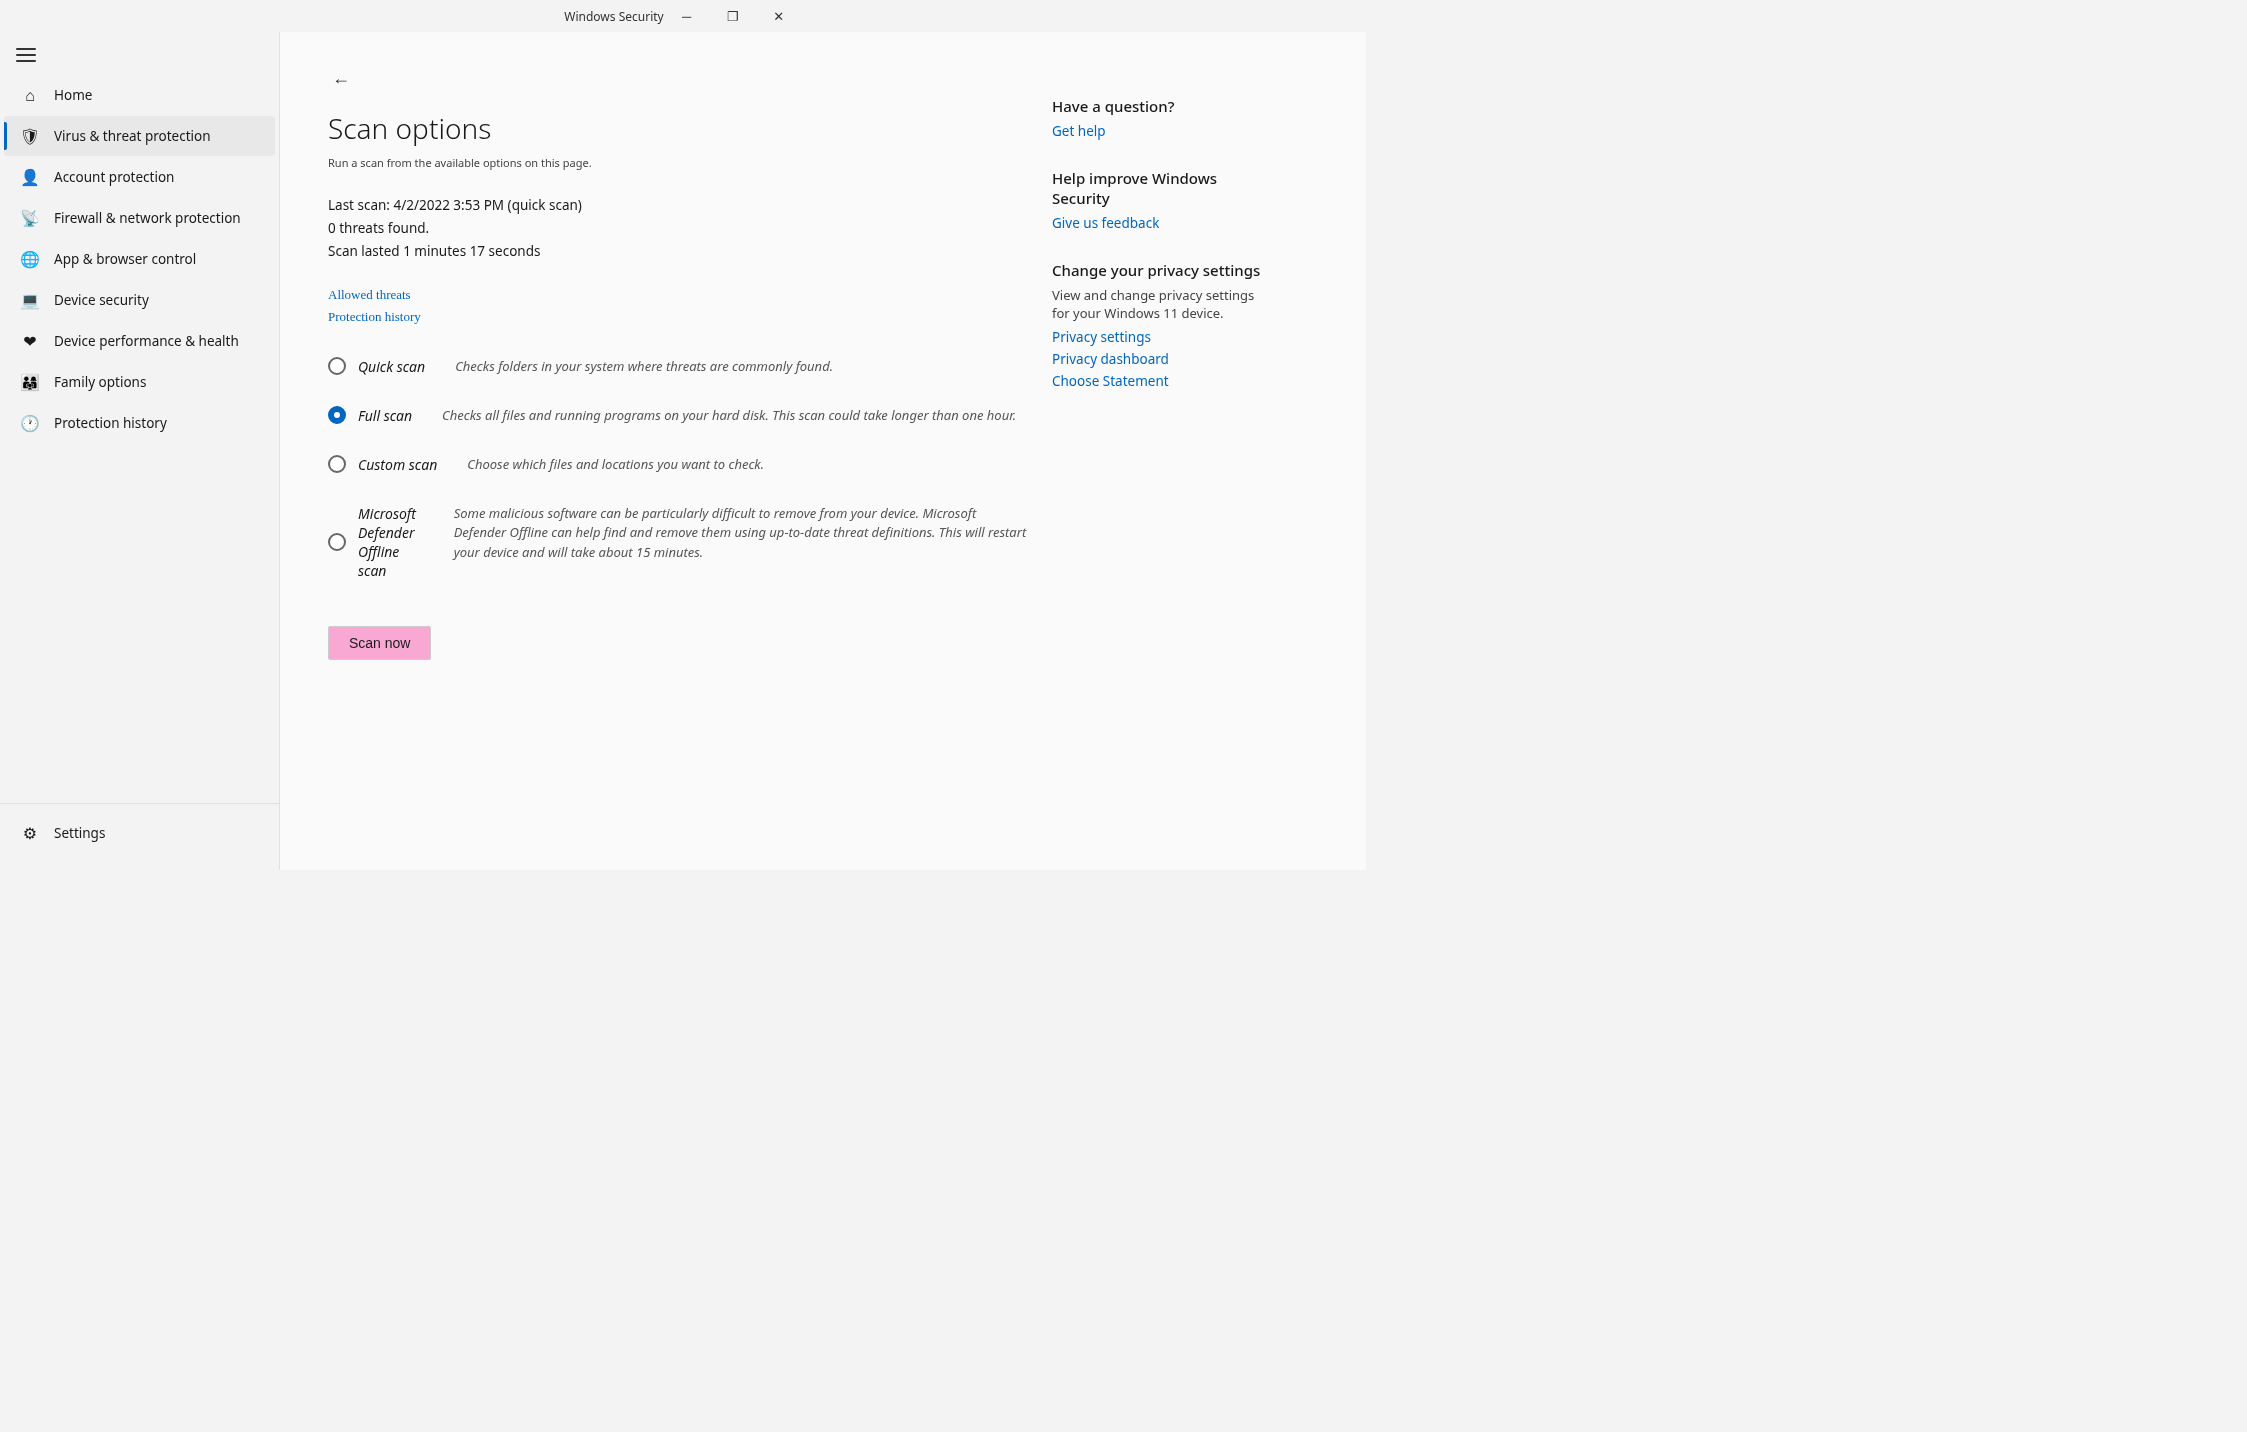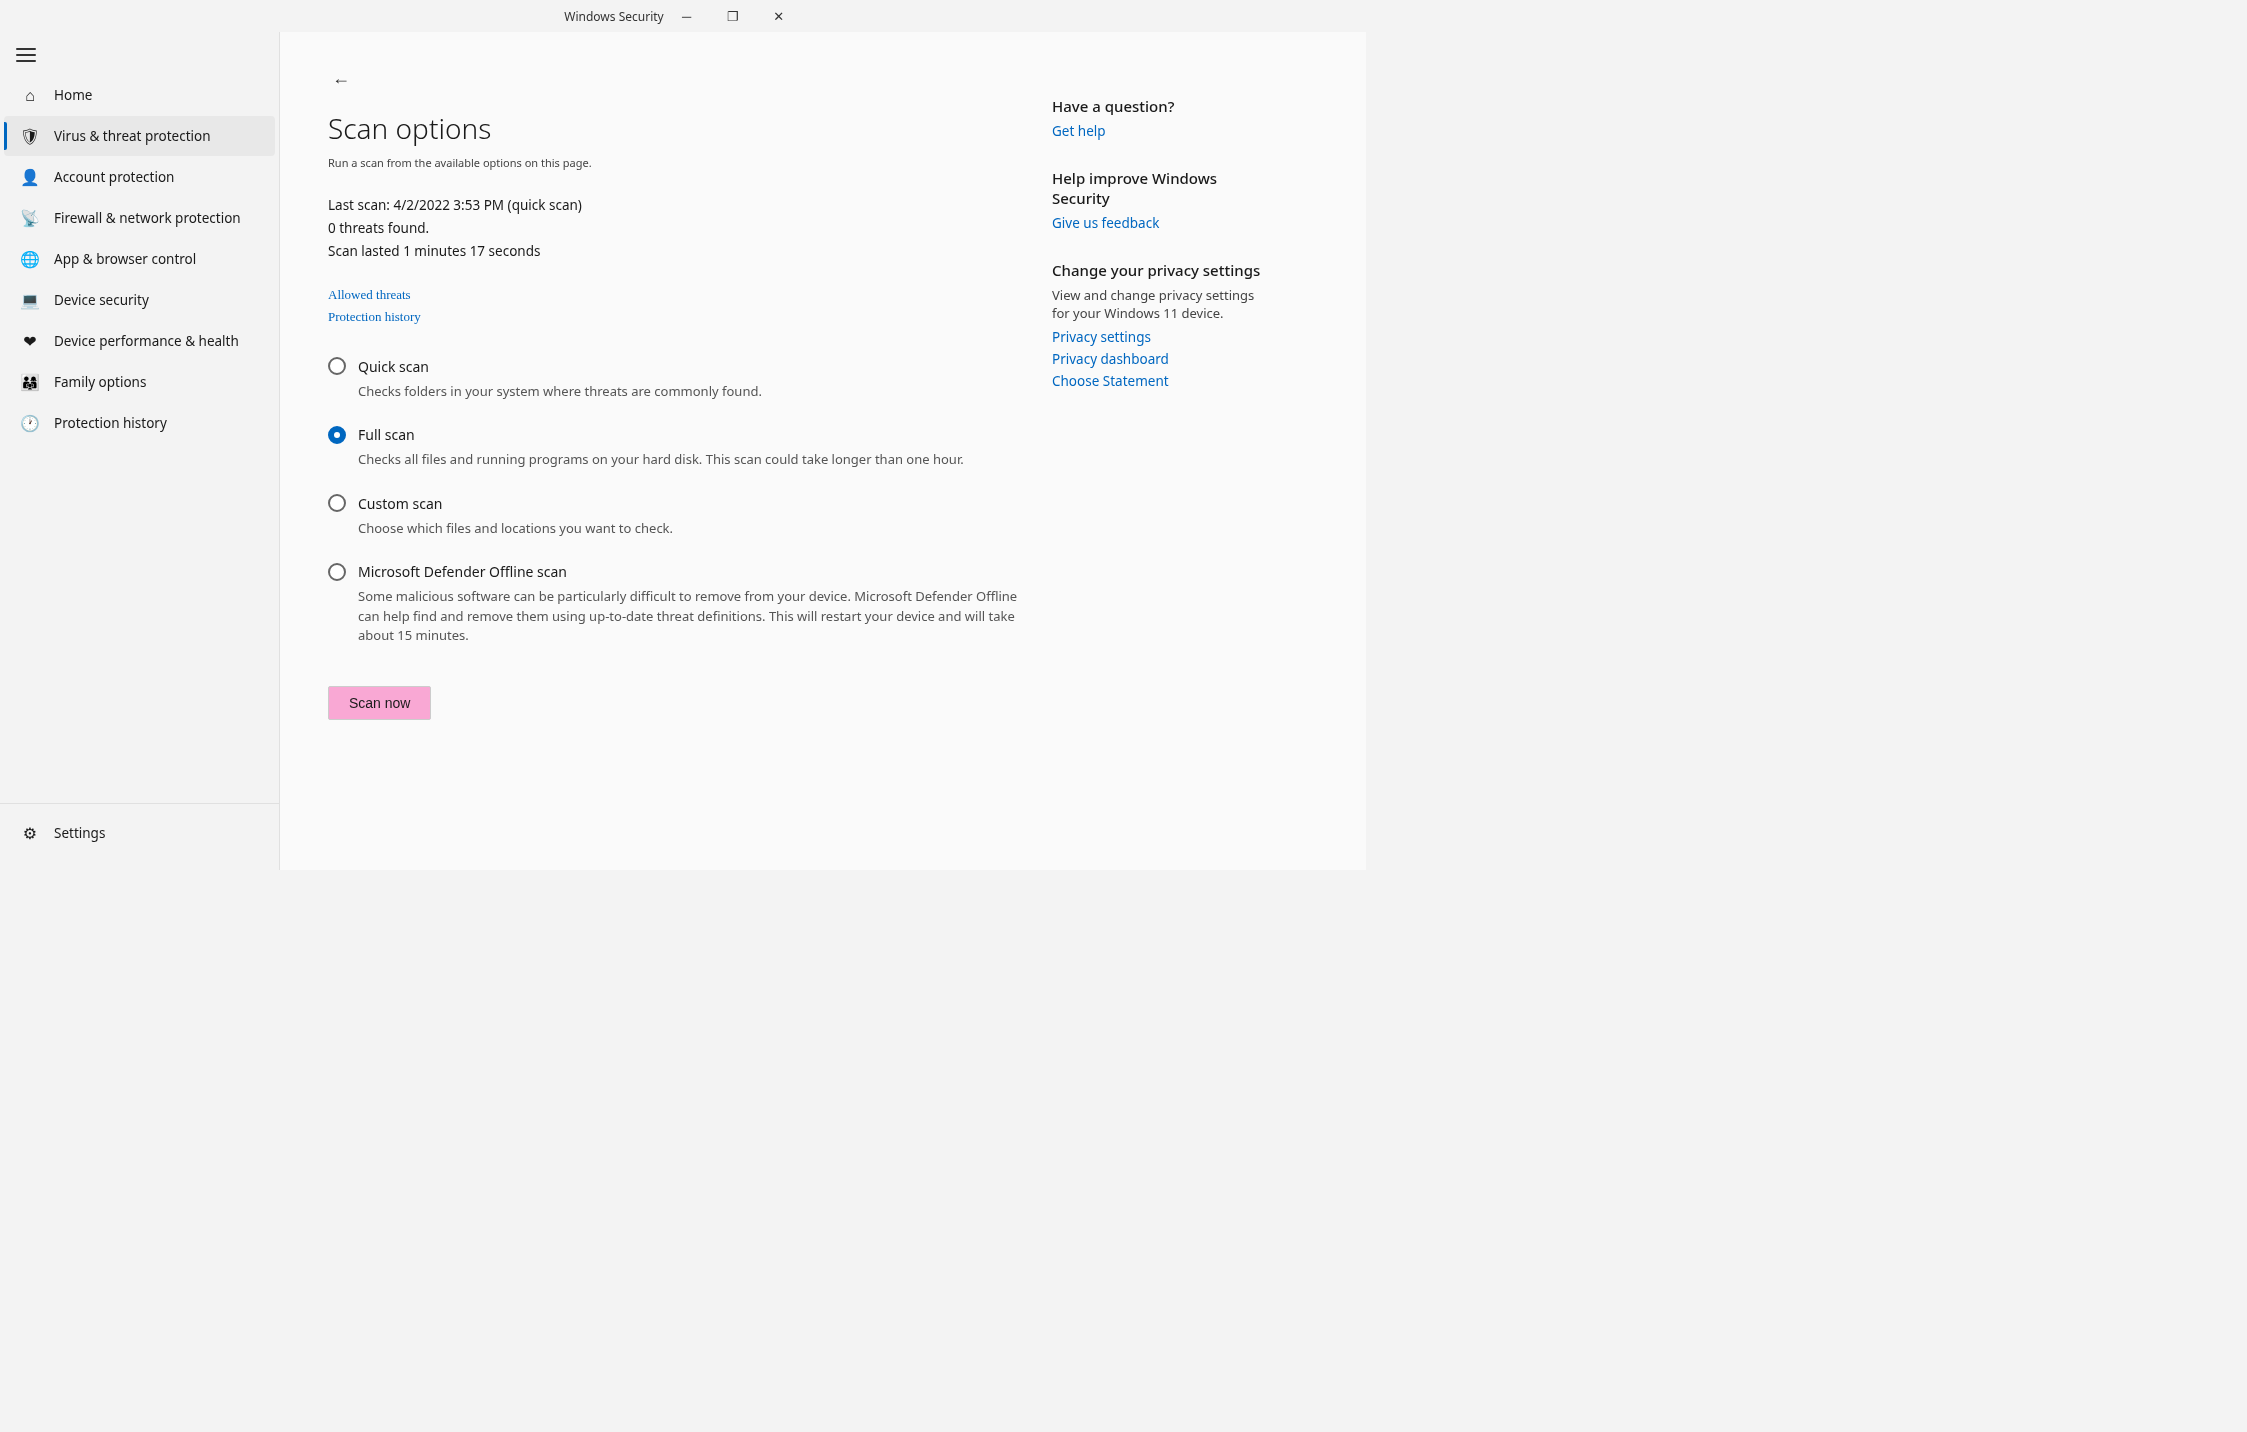--- a/index.html
+++ b/index.html
@@ -179,22 +179,23 @@
     .scan-links {
       display: flex;
       flex-direction: column;
       gap: 6px;
       margin-bottom: 32px;
     }
 
     
     .scan-option {
       display: flex;
-      flex-direction: column;
+      flex-direction: row;
       margin-bottom: 24px;
+      font-style: italic;
     }
     .scan-option-header {
       display: flex;
       align-items: center;
       gap: 12px;
       margin-bottom: 6px;
     }
     .radio-btn {
       width: 18px;
       height: 18px;

